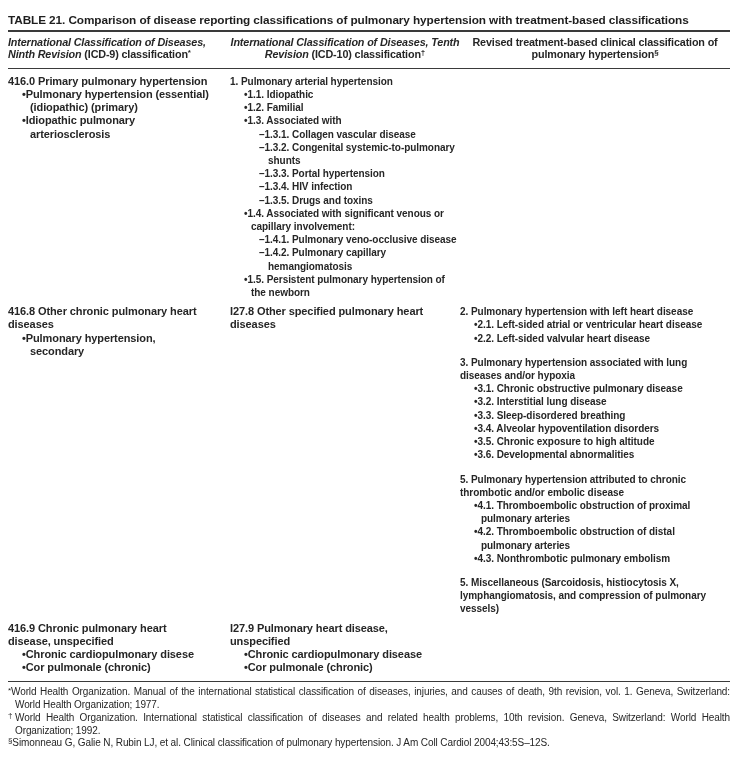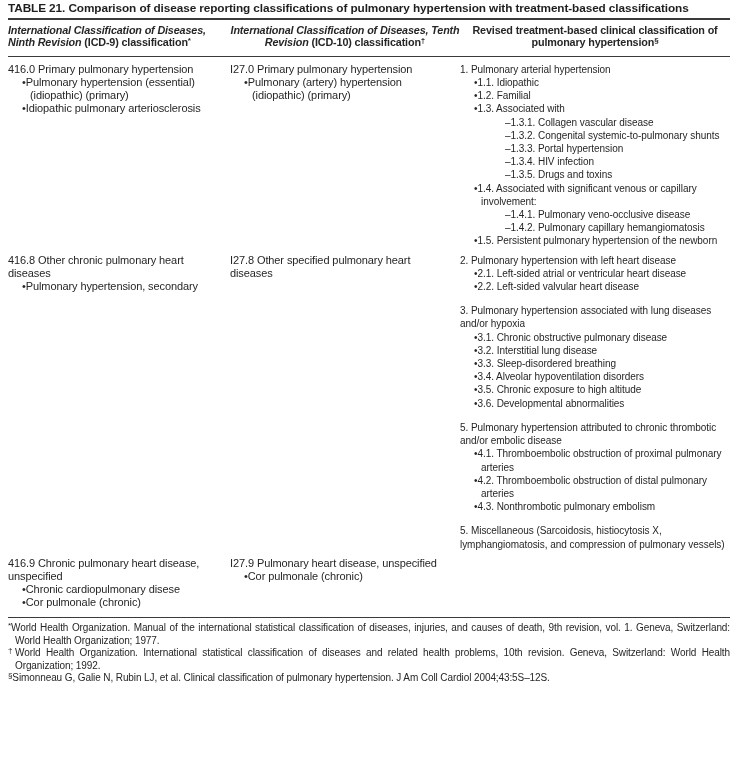--- a/index.html
+++ b/index.html
@@ -2,55 +2,55 @@
 <html><head>
 <meta charset="utf-8">
 <style>
   html, body { margin:0; padding:0; background:#ffffff; }
   body {
     width:737px; height:761px; overflow:hidden;
     font-family:"Liberation Sans","DejaVu Sans",sans-serif;
     color:#262626;
     -webkit-font-smoothing:antialiased;
   }
-  .page { padding:0 7px 0 8px; }
+  .page { padding:12px 7px 0 8px; }
 
   .title {
     font-size:11.8px; font-weight:bold; line-height:13px;
     padding:2px 0 3px; color:#1e1e1e; letter-spacing:-0.1px;
   }
   .rule-thick { border-top:2px solid #3a3a3a; height:0; }
   .rule { border-top:1.5px solid #3a3a3a; height:0; }
 
   .header-row {
     display:grid; grid-template-columns:222px 230px 1fr;
     padding:4px 0 5px;
     font-size:10.8px; font-weight:bold; line-height:12.4px;
     letter-spacing:-0.15px; color:#262626;
   }
   .hc2, .hc3 { text-align:center; }
   .it { font-style:italic; }
   .mark { font-size:8px; position:relative; top:-3px; }
 
-  .tbody { padding-top:6px; }
+  .tbody { padding-top:6px;font-weight:bold; }
   .trow { display:grid; grid-template-columns:222px 230px 1fr; }
   .trow + .trow { margin-top:6px; }
 
   .cell { font-size:11px; line-height:13.2px; padding-right:18px; letter-spacing:-0.1px; }
   .cell.c3 { font-size:10px; padding-right:2px; letter-spacing:-0.05px; }
 
   .code { margin:0; }
   .b1 { margin-left:14px; padding-left:8px; text-indent:-8px; }
   .b1::before { content:"\2022 "; }
 
   .group + .group { margin-top:11px; }
   .g-head { margin:0; }
   .ib { margin-left:14px; padding-left:7px; text-indent:-7px; }
   .ib::before { content:"\2022"; }
-  .id { margin-left:45px; padding-left:9px; text-indent:-9px; }
+  .id { margin-left:29px; padding-left:9px; text-indent:-9px; }
   .id::before { content:"\2013"; }
 
   .footnote-sec { margin-top:7px; border-top:1.5px solid #3a3a3a; padding-top:4px; }
   .footnote {
     font-size:10px; line-height:12.1px; text-align:justify;
     padding-left:7px; text-indent:-7px; letter-spacing:-0.1px; color:#262626;
   }
   .fn-mark { font-size:8px; position:relative; top:-2.5px; }
 </style>
 </head>
@@ -66,24 +66,20 @@
     <div class="hc3"><span>Revised treatment-based clinical classification of pulmonary hypertension</span><span class="mark">§</span></div>
   </div>
   <div class="rule"></div>
 
   <div class="tbody">
       <div class="trow">
         <div class="cell c1">
           <div class="code">416.0 Primary pulmonary hypertension</div>
           <div class="b1">Pulmonary hypertension (essential) (idiopathic) (primary)</div>
           <div class="b1">Idiopathic pulmonary arteriosclerosis</div>
-        </div>
-        <div class="cell c2">
-          <div class="code">I27.0 Primary pulmonary hypertension</div>
-          <div class="b1">Pulmonary (artery) hypertension (idiopathic) (primary)</div>
         </div>
         <div class="cell c3">
           <div class="group">
             <div class="g-head">1. Pulmonary arterial hypertension</div>
             <div class="ib">1.1. Idiopathic</div>
             <div class="ib">1.2. Familial</div>
             <div class="ib">1.3. Associated with</div>
             <div class="id">1.3.1. Collagen vascular disease</div>
             <div class="id">1.3.2. Congenital systemic-to-pulmonary shunts</div>
             <div class="id">1.3.3. Portal hypertension</div>
@@ -131,20 +127,21 @@
         </div>
       </div>
       <div class="trow">
         <div class="cell c1">
           <div class="code">416.9 Chronic pulmonary heart disease, unspecified</div>
           <div class="b1">Chronic cardiopulmonary disese</div>
           <div class="b1">Cor pulmonale (chronic)</div>
         </div>
         <div class="cell c2">
           <div class="code">I27.9 Pulmonary heart disease, unspecified</div>
+          <div class="b1">Chronic cardiopulmonary disease</div>
           <div class="b1">Cor pulmonale (chronic)</div>
         </div>
         <div class="cell c3"></div>
       </div>
     </div>
 
   <div class="footnote-sec">
       <div class="footnote"><span class="fn-mark">*</span>World Health Organization. Manual of the international statistical classification of diseases, injuries, and causes of death, 9th revision, vol. 1. Geneva, Switzerland: World Health Organization; 1977.</div>
       <div class="footnote"><span class="fn-mark">†</span>World Health Organization. International statistical classification of diseases and related health problems, 10th revision. Geneva, Switzerland: World Health Organization; 1992.</div>
       <div class="footnote"><span class="fn-mark">§</span>Simonneau G, Galie N, Rubin LJ, et al. Clinical classification of pulmonary hypertension. J Am Coll Cardiol 2004;43:5S–12S.</div>

